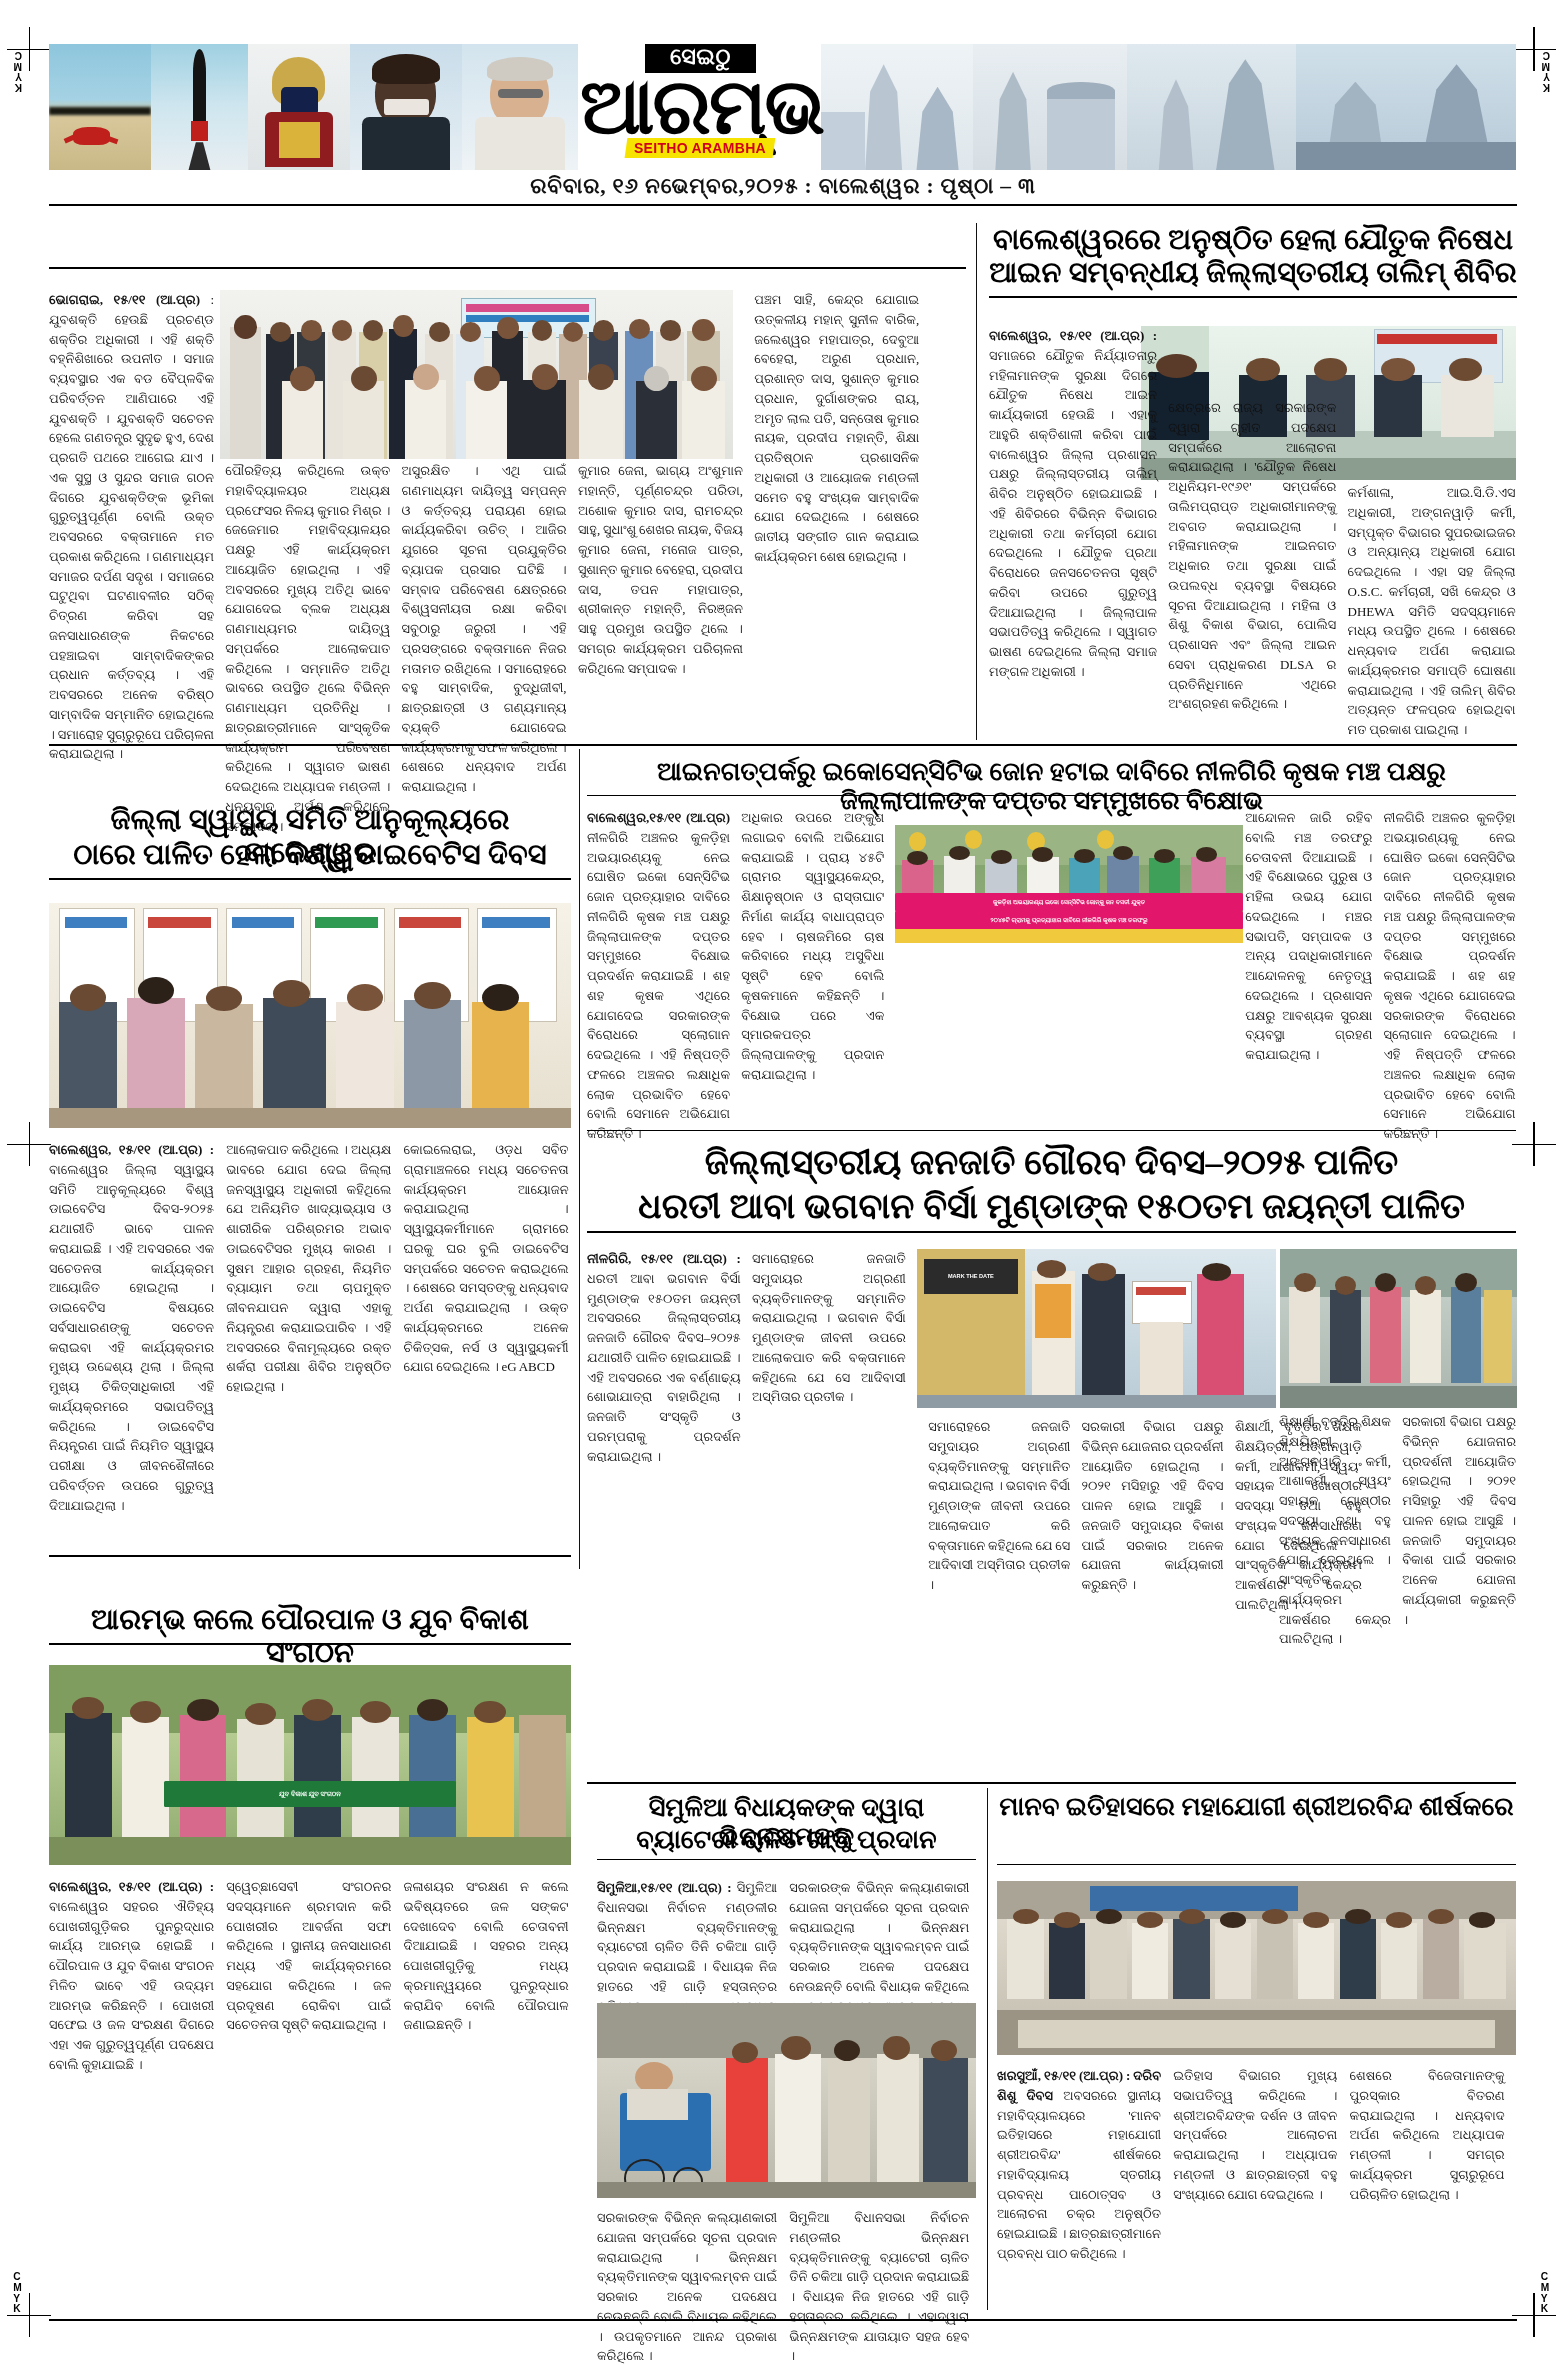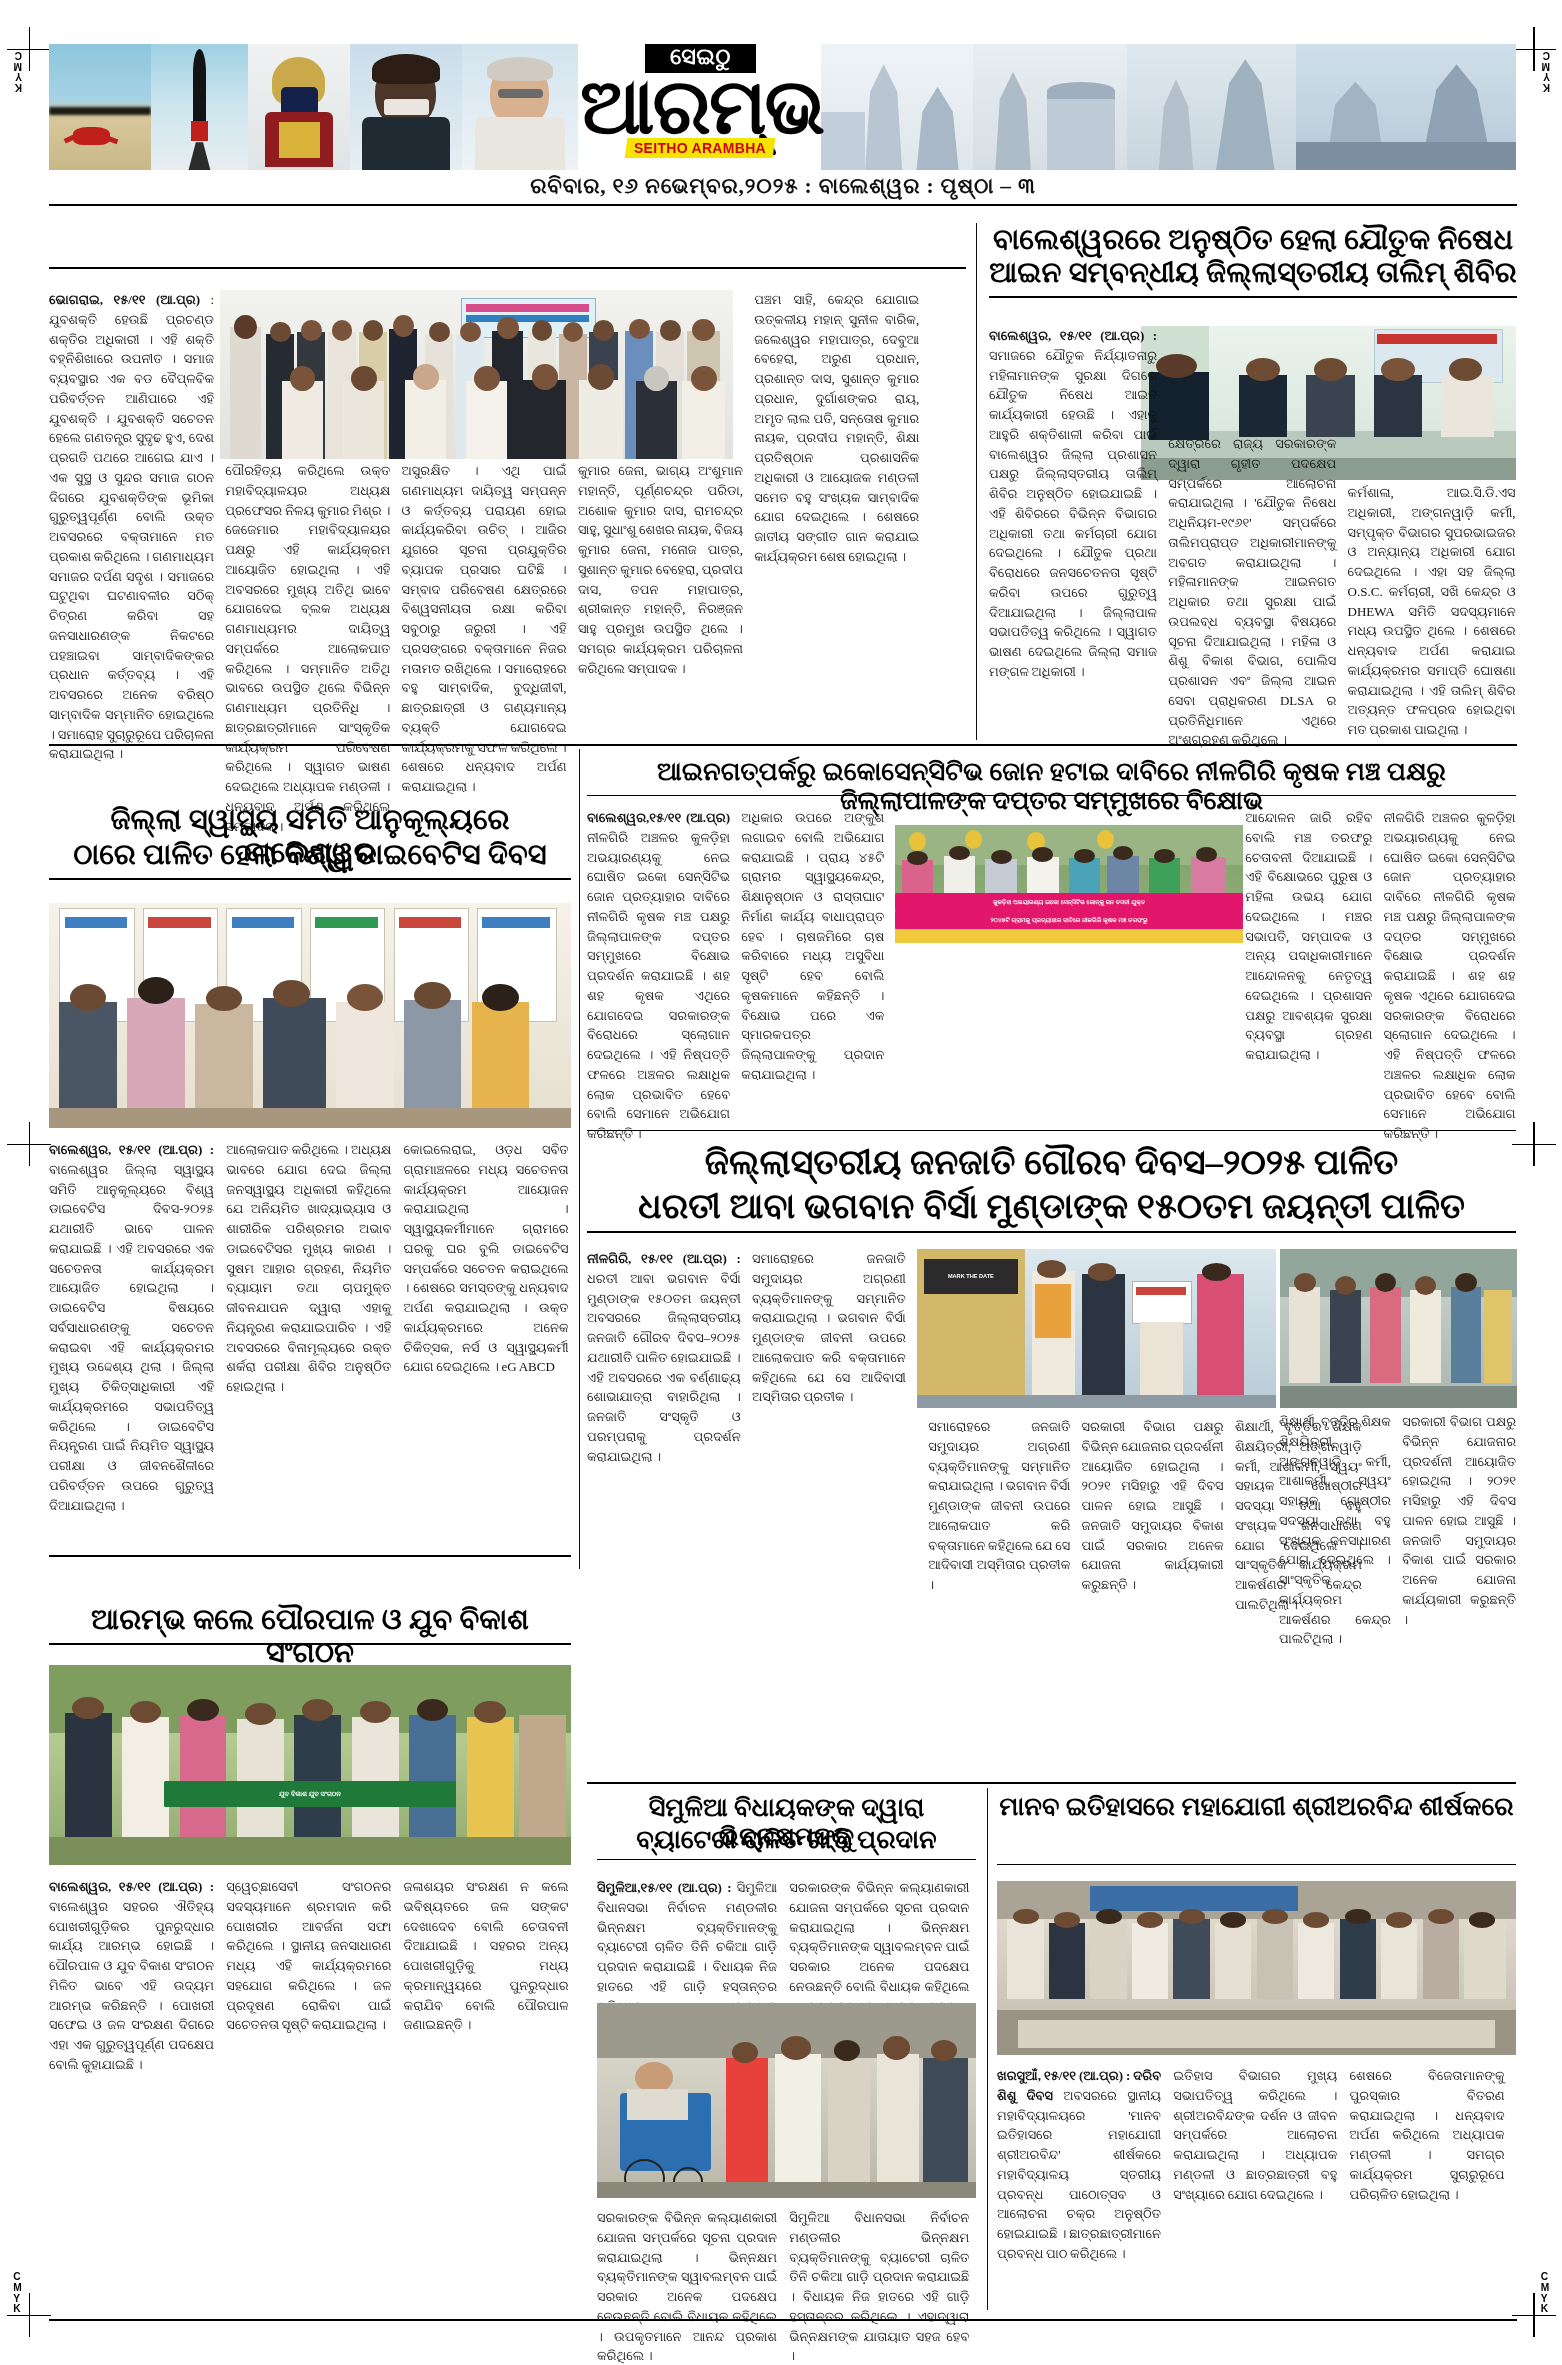--- a/index.html
+++ b/index.html
@@ -319,21 +319,21 @@
     <div style="position:absolute;left:82%;bottom:64%;width:9%;height:15%;background:#6d4a32;border-radius:50%;"></div>
     <div style="position:absolute;left:0;bottom:0;right:0;height:14%;background:#8b9d8f;"></div>
   </div>
 
   <div class="colwrap" style="left:989px;top:326px;width:528px;height:410px;">
     <div class="col" style="width:168px;">
       <p style="display:inline"><b>ବାଲେଶ୍ୱର, ୧୫/୧୧ (ଆ.ପ୍ର) :</b></p>
       <p style="display:inline">ସମାଜରେ ଯୌତୁକ ନିର୍ଯ୍ୟାତନାରୁ ମହିଳାମାନଙ୍କ ସୁରକ୍ଷା ଦିଗରେ ଯୌତୁକ ନିଷେଧ ଆଇନ କାର୍ଯ୍ୟକାରୀ ହେଉଛି । ଏହାକୁ ଆହୁରି ଶକ୍ତିଶାଳୀ କରିବା ପାଇଁ ବାଲେଶ୍ୱର ଜିଲ୍ଲା ପ୍ରଶାସନ ପକ୍ଷରୁ ଜିଲ୍ଲାସ୍ତରୀୟ ତାଲିମ୍ ଶିବିର ଅନୁଷ୍ଠିତ ହୋଇଯାଇଛି । ଏହି ଶିବିରରେ ବିଭିନ୍ନ ବିଭାଗର ଅଧିକାରୀ ତଥା କର୍ମଚାରୀ ଯୋଗ ଦେଇଥିଲେ । ଯୌତୁକ ପ୍ରଥା ବିରୋଧରେ ଜନସଚେତନତା ସୃଷ୍ଟି କରିବା ଉପରେ ଗୁରୁତ୍ୱ ଦିଆଯାଇଥିଲା । ଜିଲ୍ଲାପାଳ ସଭାପତିତ୍ୱ କରିଥିଲେ । ସ୍ୱାଗତ ଭାଷଣ ଦେଇଥିଲେ ଜିଲ୍ଲା ସମାଜ ମଙ୍ଗଳ ଅଧିକାରୀ ।</p>
     </div>
     <div style="width:11.3px;"></div>
-    <div class="col" style="width:168px;padding-top:108px;">
+    <div class="col" style="width:168px;padding-top:72px;">
       <p>କ୍ଷେତ୍ରରେ ରାଜ୍ୟ ସରକାରଙ୍କ ଦ୍ୱାରା ଗୃହୀତ ପଦକ୍ଷେପ ସମ୍ପର୍କରେ ଆଲୋଚନା କରାଯାଇଥିଲା । 'ଯୌତୁକ ନିଷେଧ ଅଧିନିୟମ-୧୯୬୧' ସମ୍ପର୍କରେ ତାଲିମପ୍ରାପ୍ତ ଅଧିକାରୀମାନଙ୍କୁ ଅବଗତ କରାଯାଇଥିଲା । ମହିଳାମାନଙ୍କ ଆଇନଗତ ଅଧିକାର ତଥା ସୁରକ୍ଷା ପାଇଁ ଉପଲବ୍ଧ ବ୍ୟବସ୍ଥା ବିଷୟରେ ସୂଚନା ଦିଆଯାଇଥିଲା । ମହିଳା ଓ ଶିଶୁ ବିକାଶ ବିଭାଗ, ପୋଲିସ ପ୍ରଶାସନ ଏବଂ ଜିଲ୍ଲା ଆଇନ ସେବା ପ୍ରାଧିକରଣ DLSA ର ପ୍ରତିନିଧିମାନେ ଏଥିରେ ଅଂଶଗ୍ରହଣ କରିଥିଲେ ।</p>
     </div>
     <div style="width:11.3px;"></div>
     <div class="col" style="width:168px;padding-top:157px;">
       <p>କର୍ମଶାଳା, ଆଇ.ସି.ଡି.ଏସ ଅଧିକାରୀ, ଅଙ୍ଗନୱାଡ଼ି କର୍ମୀ, ସମ୍ପୃକ୍ତ ବିଭାଗର ସୁପରଭାଇଜର ଓ ଅନ୍ୟାନ୍ୟ ଅଧିକାରୀ ଯୋଗ ଦେଇଥିଲେ । ଏହା ସହ ଜିଲ୍ଲା O.S.C. କର୍ମଚାରୀ, ସଖି କେନ୍ଦ୍ର ଓ DHEWA ସମିତି ସଦସ୍ୟମାନେ ମଧ୍ୟ ଉପସ୍ଥିତ ଥିଲେ । ଶେଷରେ ଧନ୍ୟବାଦ ଅର୍ପଣ କରାଯାଇ କାର୍ଯ୍ୟକ୍ରମର ସମାପ୍ତି ଘୋଷଣା କରାଯାଇଥିଲା । ଏହି ତାଲିମ୍ ଶିବିର ଅତ୍ୟନ୍ତ ଫଳପ୍ରଦ ହୋଇଥିବା ମତ ପ୍ରକାଶ ପାଇଥିଲା ।</p>
     </div>
   </div>
 
   <div class="hdiv" style="left:49px;top:744px;width:1468px;"></div>
 

